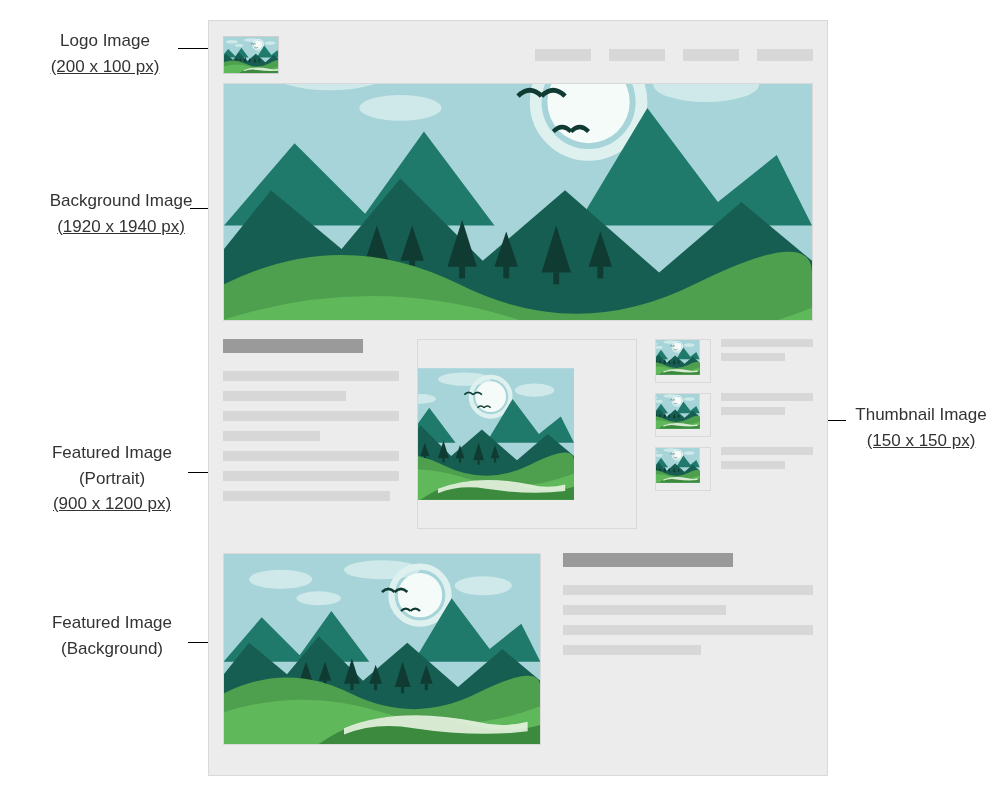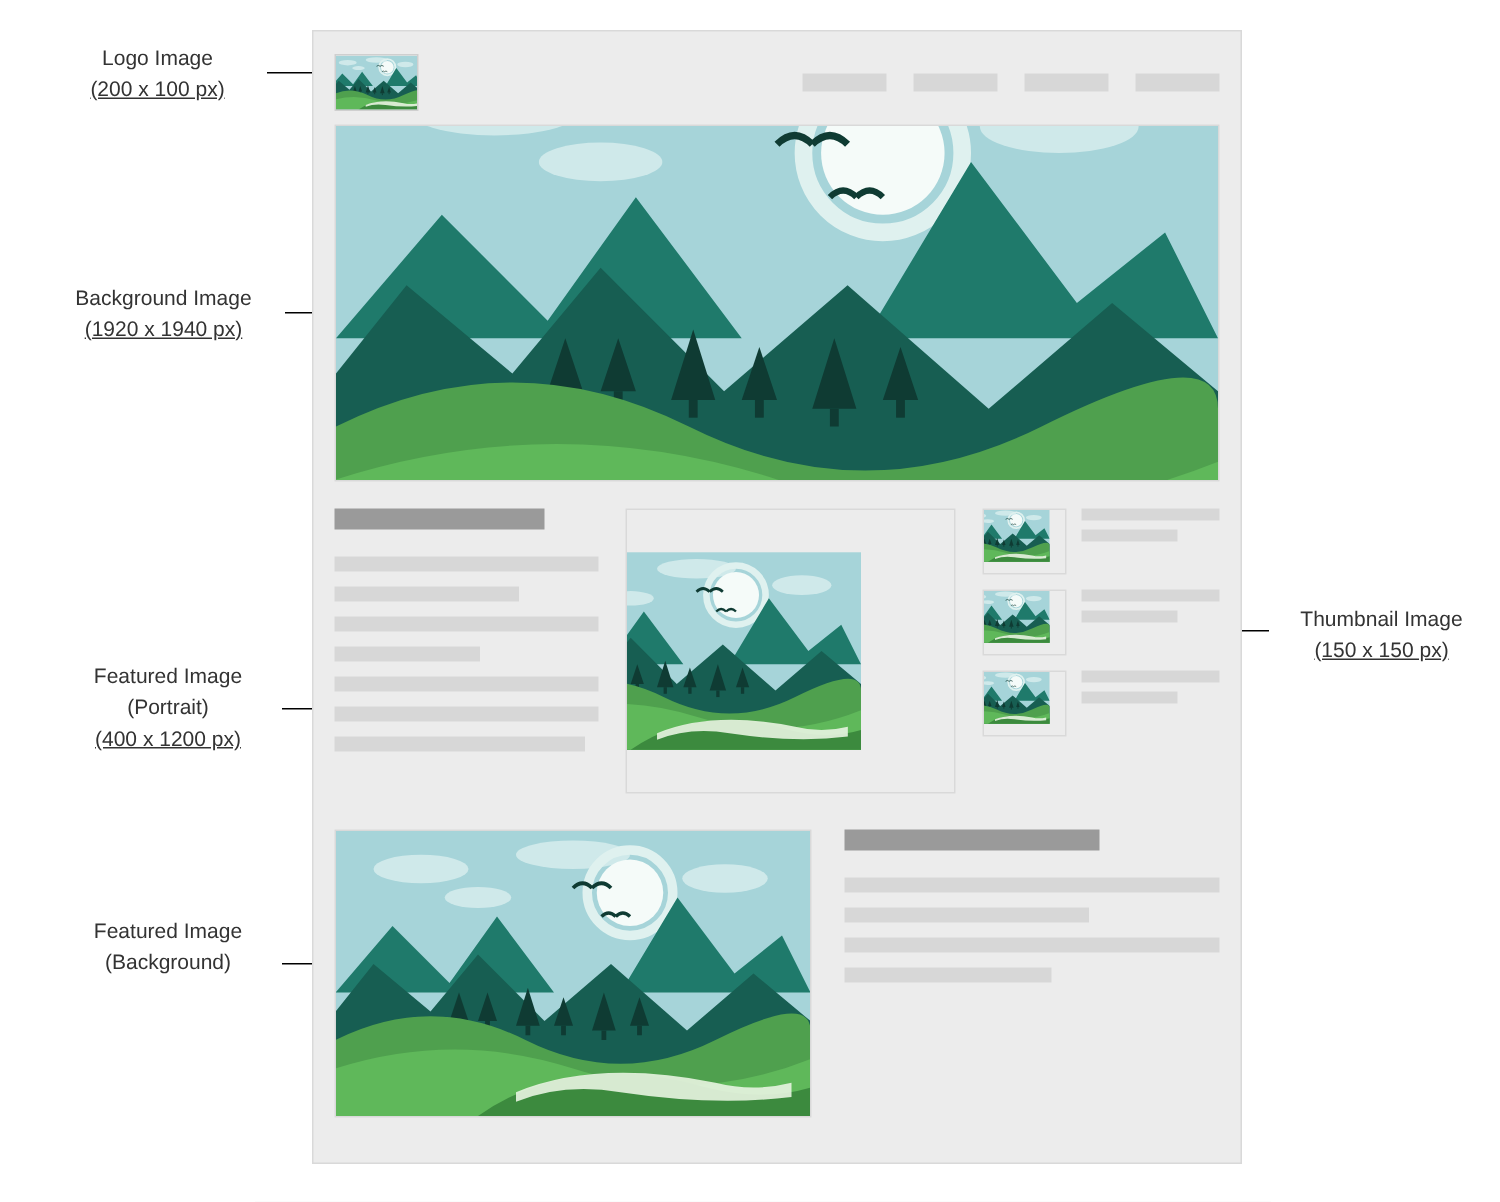--- a/index.html
+++ b/index.html
@@ -1,20 +1,20 @@
 <!DOCTYPE html>
 <html><head>
 <meta charset="utf-8">
 <style>
   * { box-sizing: border-box; margin: 0; padding: 0; }
   html, body { width: 1000px; height: 801px; background: #ffffff; font-family: "Segoe UI", Arial, sans-serif; color: #3a3a3a; }
   .stage { position: relative; width: 1000px; height: 801px; }
 
   
-  .callout { position: absolute; text-align: center; font-size: 14px; line-height: 1.5; color: #333; }
+  .callout { position: absolute; text-align: center; font-size: 17px; line-height: 1.5; color: #333; }
   .callout .t { display: block; }
   .callout .d { display: block; text-decoration: underline; }
 
   
   .leader { position: absolute; background: #000; height: 1px; }
 
   
   .page {
     position: absolute;
     left: 208px; top: 20px;
@@ -56,30 +56,30 @@
 <body>
 
 <div class="stage">
 
   <div class="callout" style="left:30px; top:28px; width:150px;">
     <span class="t">Logo Image</span>
     <span class="d">(200 x 100 px)</span>
   </div>
   <div class="leader" style="left:178px; top:48px; width:42px;"></div>
 
-  <div class="callout" style="left:24px; top:188px; width:170px;">
+  <div class="callout" style="left:36px; top:188px; width:170px;">
     <span class="t">Background Image</span>
     <span class="d">(1920 x 1940 px)</span>
   </div>
   <div class="leader" style="left:190px; top:208px; width:30px;"></div>
 
   <div class="callout" style="left:32px; top:440px; width:160px;">
     <span class="t">Featured Image</span>
     <span class="t">(Portrait)</span>
-    <span class="d">(400 x 1200 px)</span>
+    <span class="d">(900 x 1200 px)</span>
   </div>
   <div class="leader" style="left:188px; top:472px; width:230px;"></div>
 
   <div class="callout" style="left:32px; top:610px; width:160px;">
     <span class="t">Featured Image</span>
     <span class="t">(Background)</span>
   </div>
   <div class="leader" style="left:188px; top:642px; width:32px;"></div>
 
   <div class="callout" style="left:846px; top:402px; width:150px;">

